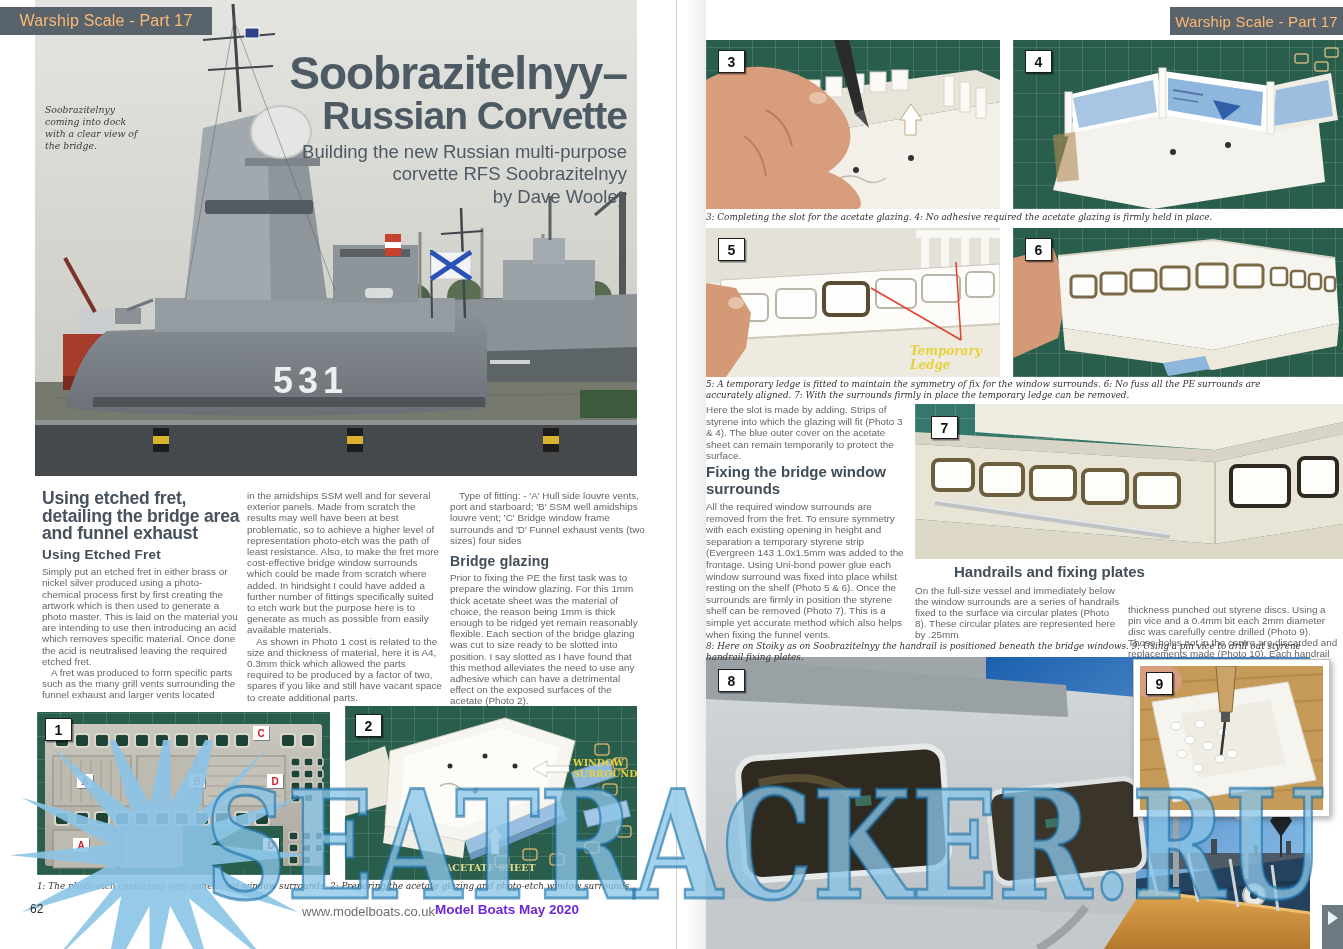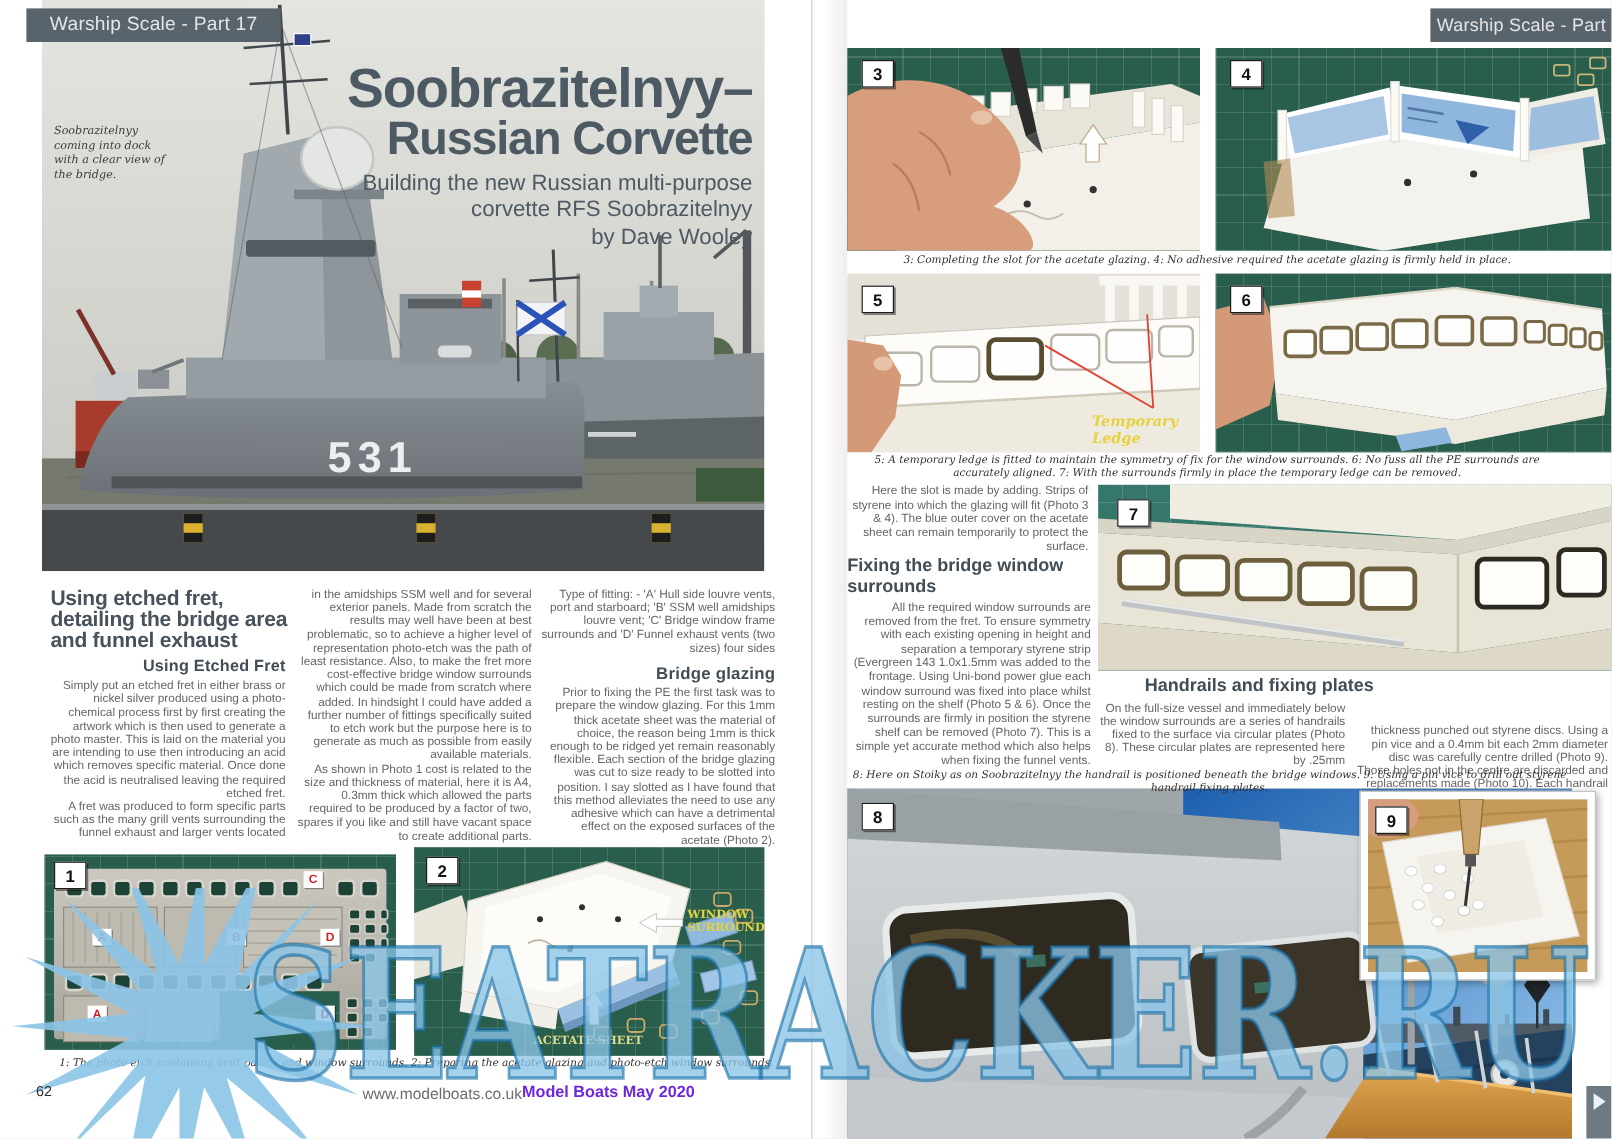--- a/index.html
+++ b/index.html
@@ -5,30 +5,30 @@
   html,body{margin:0;padding:0;background:#e8e8e8;}
   #canvas{position:relative;width:1343px;height:949px;background:#ffffff;overflow:hidden;
           font-family:"Liberation Sans",sans-serif;}
   .photo{position:absolute;overflow:hidden;background:#dcd9d2;}
   .mat{background-color:#2a5e4c;background-image:
       repeating-linear-gradient(0deg, rgba(255,255,255,0.13) 0 1px, transparent 1px 23px),
       repeating-linear-gradient(90deg, rgba(255,255,255,0.13) 0 1px, transparent 1px 23px);}
   .matteal{background-color:#35776a;background-image:
       repeating-linear-gradient(0deg, rgba(255,255,255,0.15) 0 1px, transparent 1px 20px),
       repeating-linear-gradient(90deg, rgba(255,255,255,0.15) 0 1px, transparent 1px 20px);}
-  .headerchip{position:absolute;background:#59636b;color:#e5e5e5;display:flex;align-items:center;
-      justify-content:center;font-size:16px;letter-spacing:.2px;z-index:12;margin-left:22px;}
+  .headerchip{position:absolute;background:#59636b;color:#fdba74;display:flex;align-items:center;
+      justify-content:center;font-size:16px;letter-spacing:.2px;z-index:12;}
   .badge{position:absolute;width:25px;height:21px;background:#fff;border:1.5px solid #1c1c1c;
       box-shadow:1.5px 1.5px 0 rgba(0,0,0,.45);color:#111;font-weight:bold;font-size:14px;
       display:flex;align-items:center;justify-content:center;z-index:6;}
   .flabel{position:absolute;width:16px;height:14px;background:#fff;color:#cc2127;font-weight:bold;
       font-size:10px;display:flex;align-items:center;justify-content:center;box-shadow:1px 1px 0 rgba(0,0,0,.35);z-index:6;}
   .cap{position:absolute;font-family:"DejaVu Serif",serif;font-style:italic;font-size:8.8px;
-      line-height:1.28;color:#35312b;z-index:8;text-align:center;}
-  .body{position:absolute;font-size:9.9px;line-height:11.2px;color:#646568;z-index:8;text-align:right;}
+      line-height:1.28;color:#35312b;z-index:8;}
+  .body{position:absolute;font-size:9.9px;line-height:11.2px;color:#646568;z-index:8;}
   .body p{margin:0;}
   .body p.ind{text-indent:9px;}
   .headline{position:absolute;font-size:17.5px;line-height:17.6px;font-weight:bold;color:#47525c;
       letter-spacing:-.2px;z-index:8;}
   .subhead{font-weight:bold;color:#414d57;font-size:13.5px;letter-spacing:.2px;}
   .rheading{position:absolute;font-size:15px;line-height:16.5px;font-weight:bold;color:#414d57;z-index:8;}
   .hero-title{position:absolute;right:10px;top:52px;text-align:right;color:#4d5a64;z-index:7;}
   .hero-title .t1{font-size:46px;line-height:.95;font-weight:bold;letter-spacing:-1px;}
   .hero-title .t2{font-size:39px;line-height:1.0;font-weight:bold;letter-spacing:-1px;}
   .hero-sub{margin-top:6px;font-size:18.5px;line-height:1.22;color:#4d5a64;}

